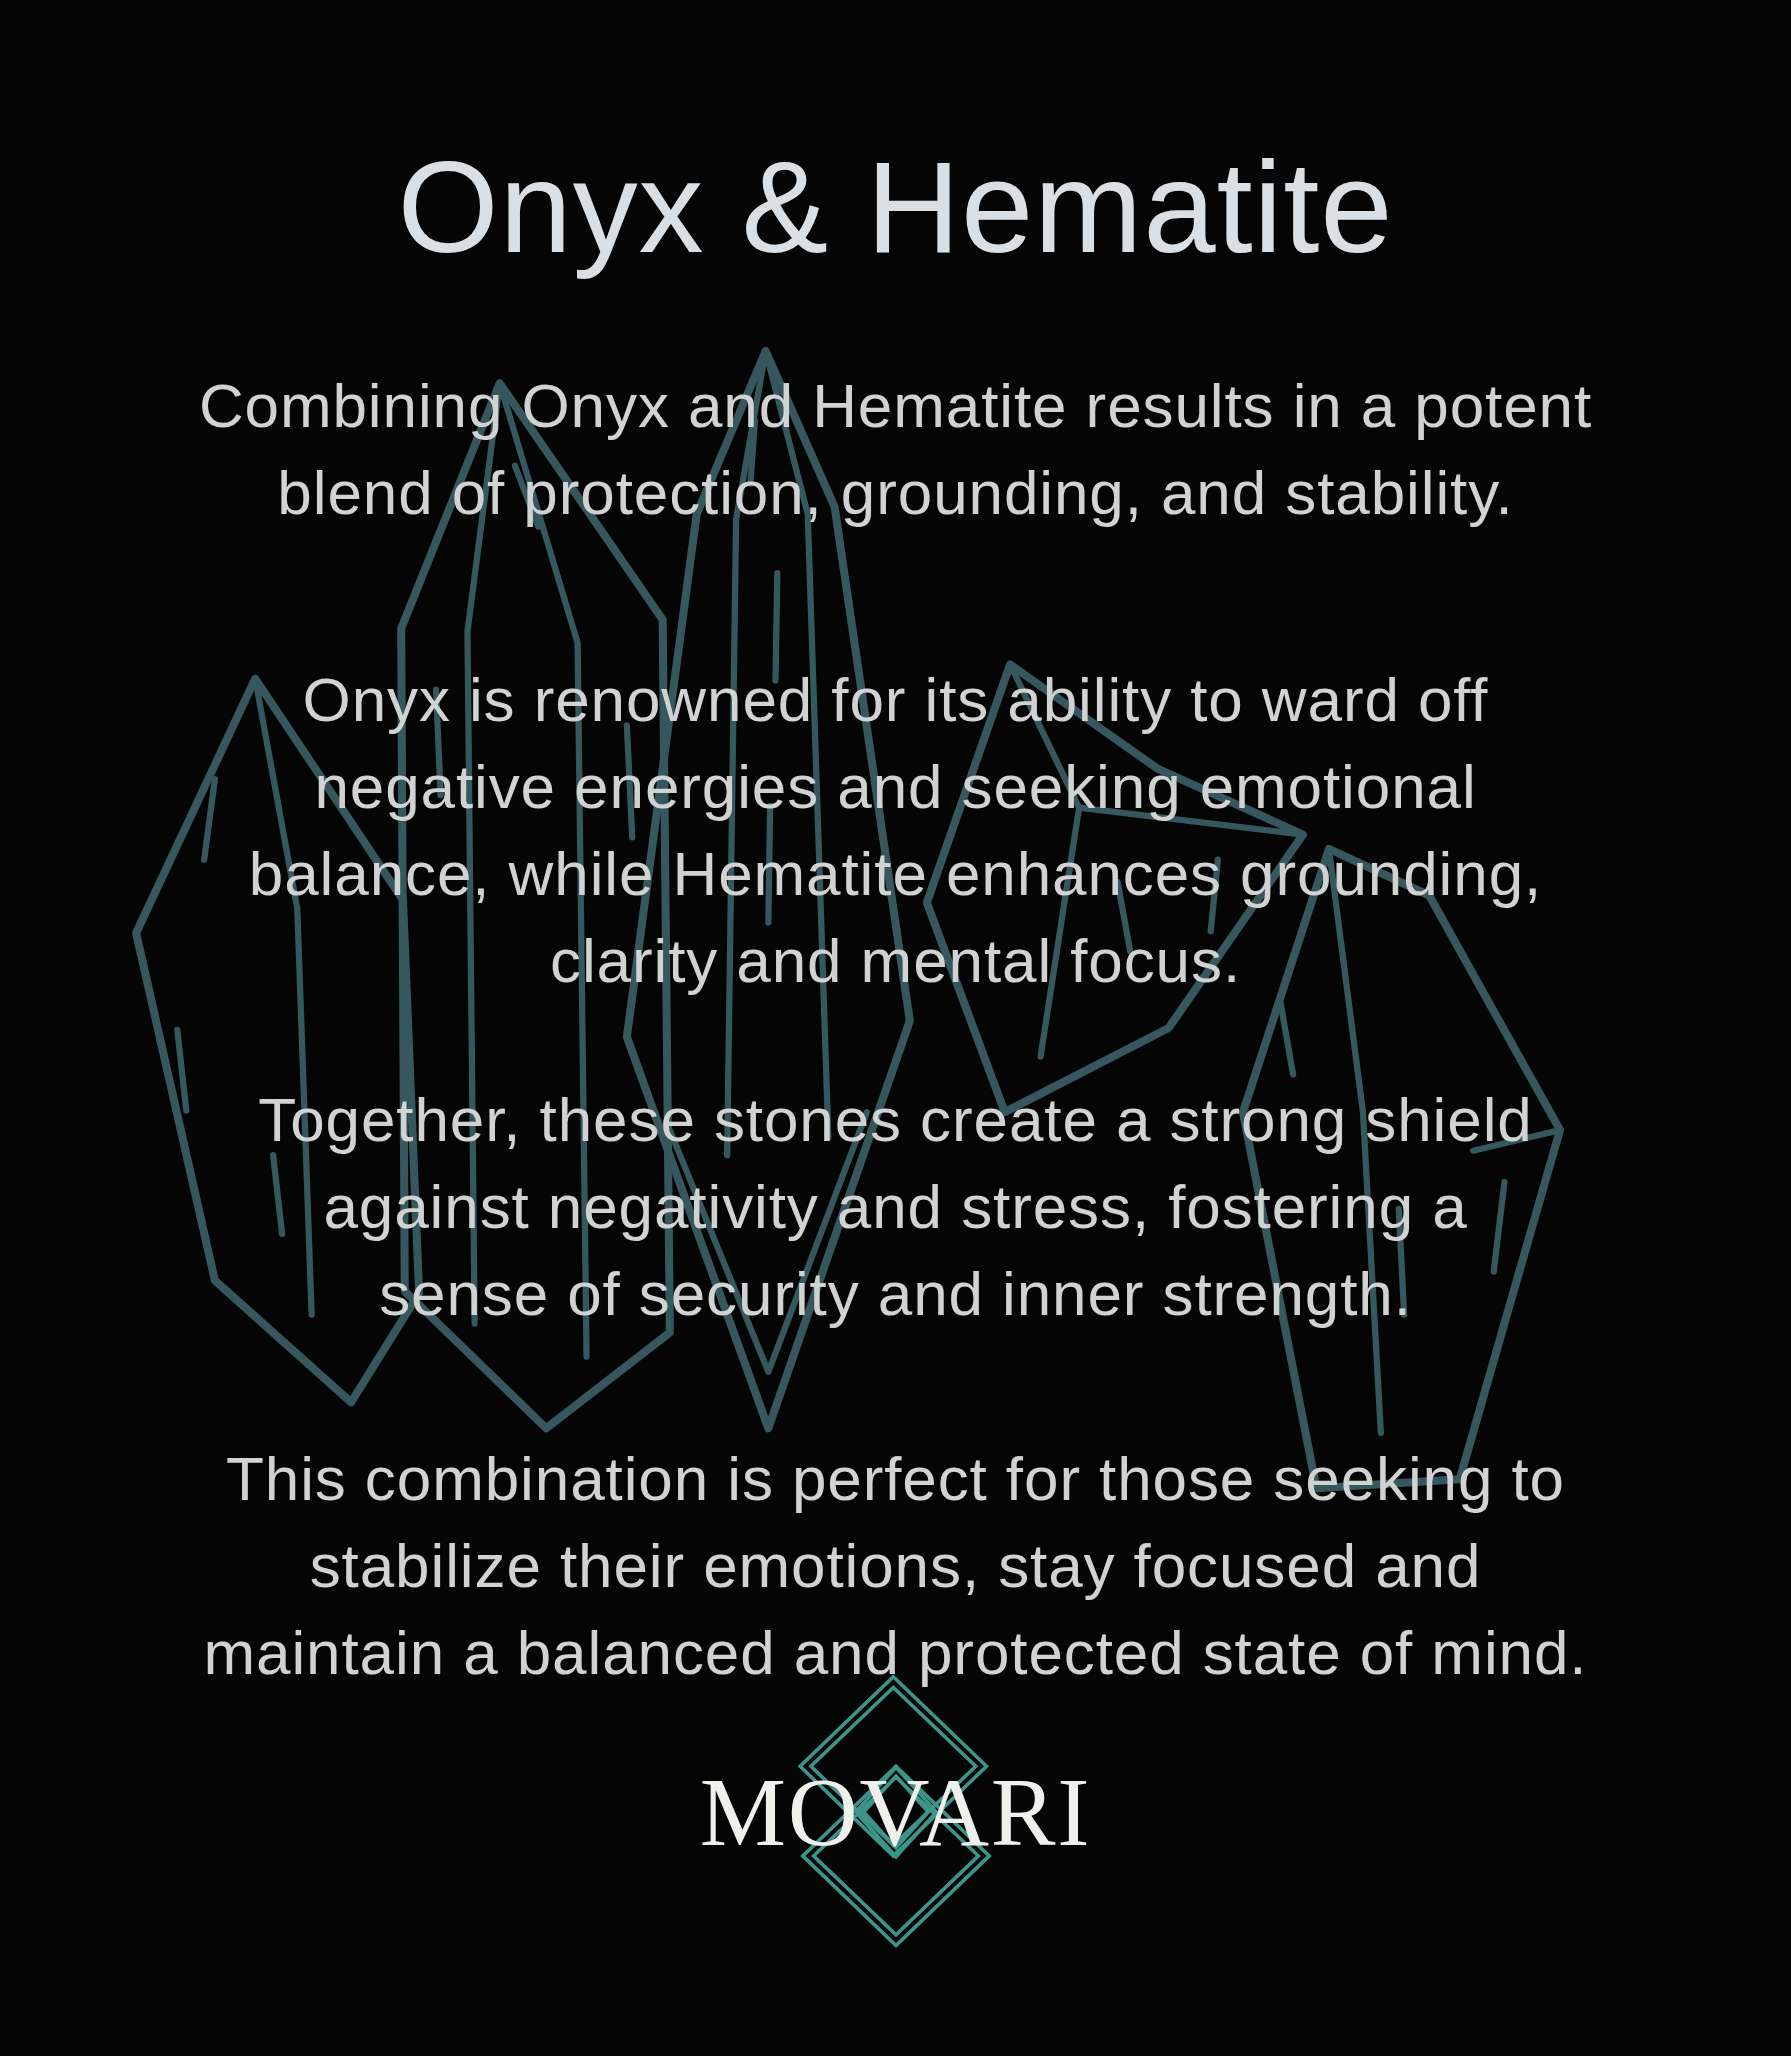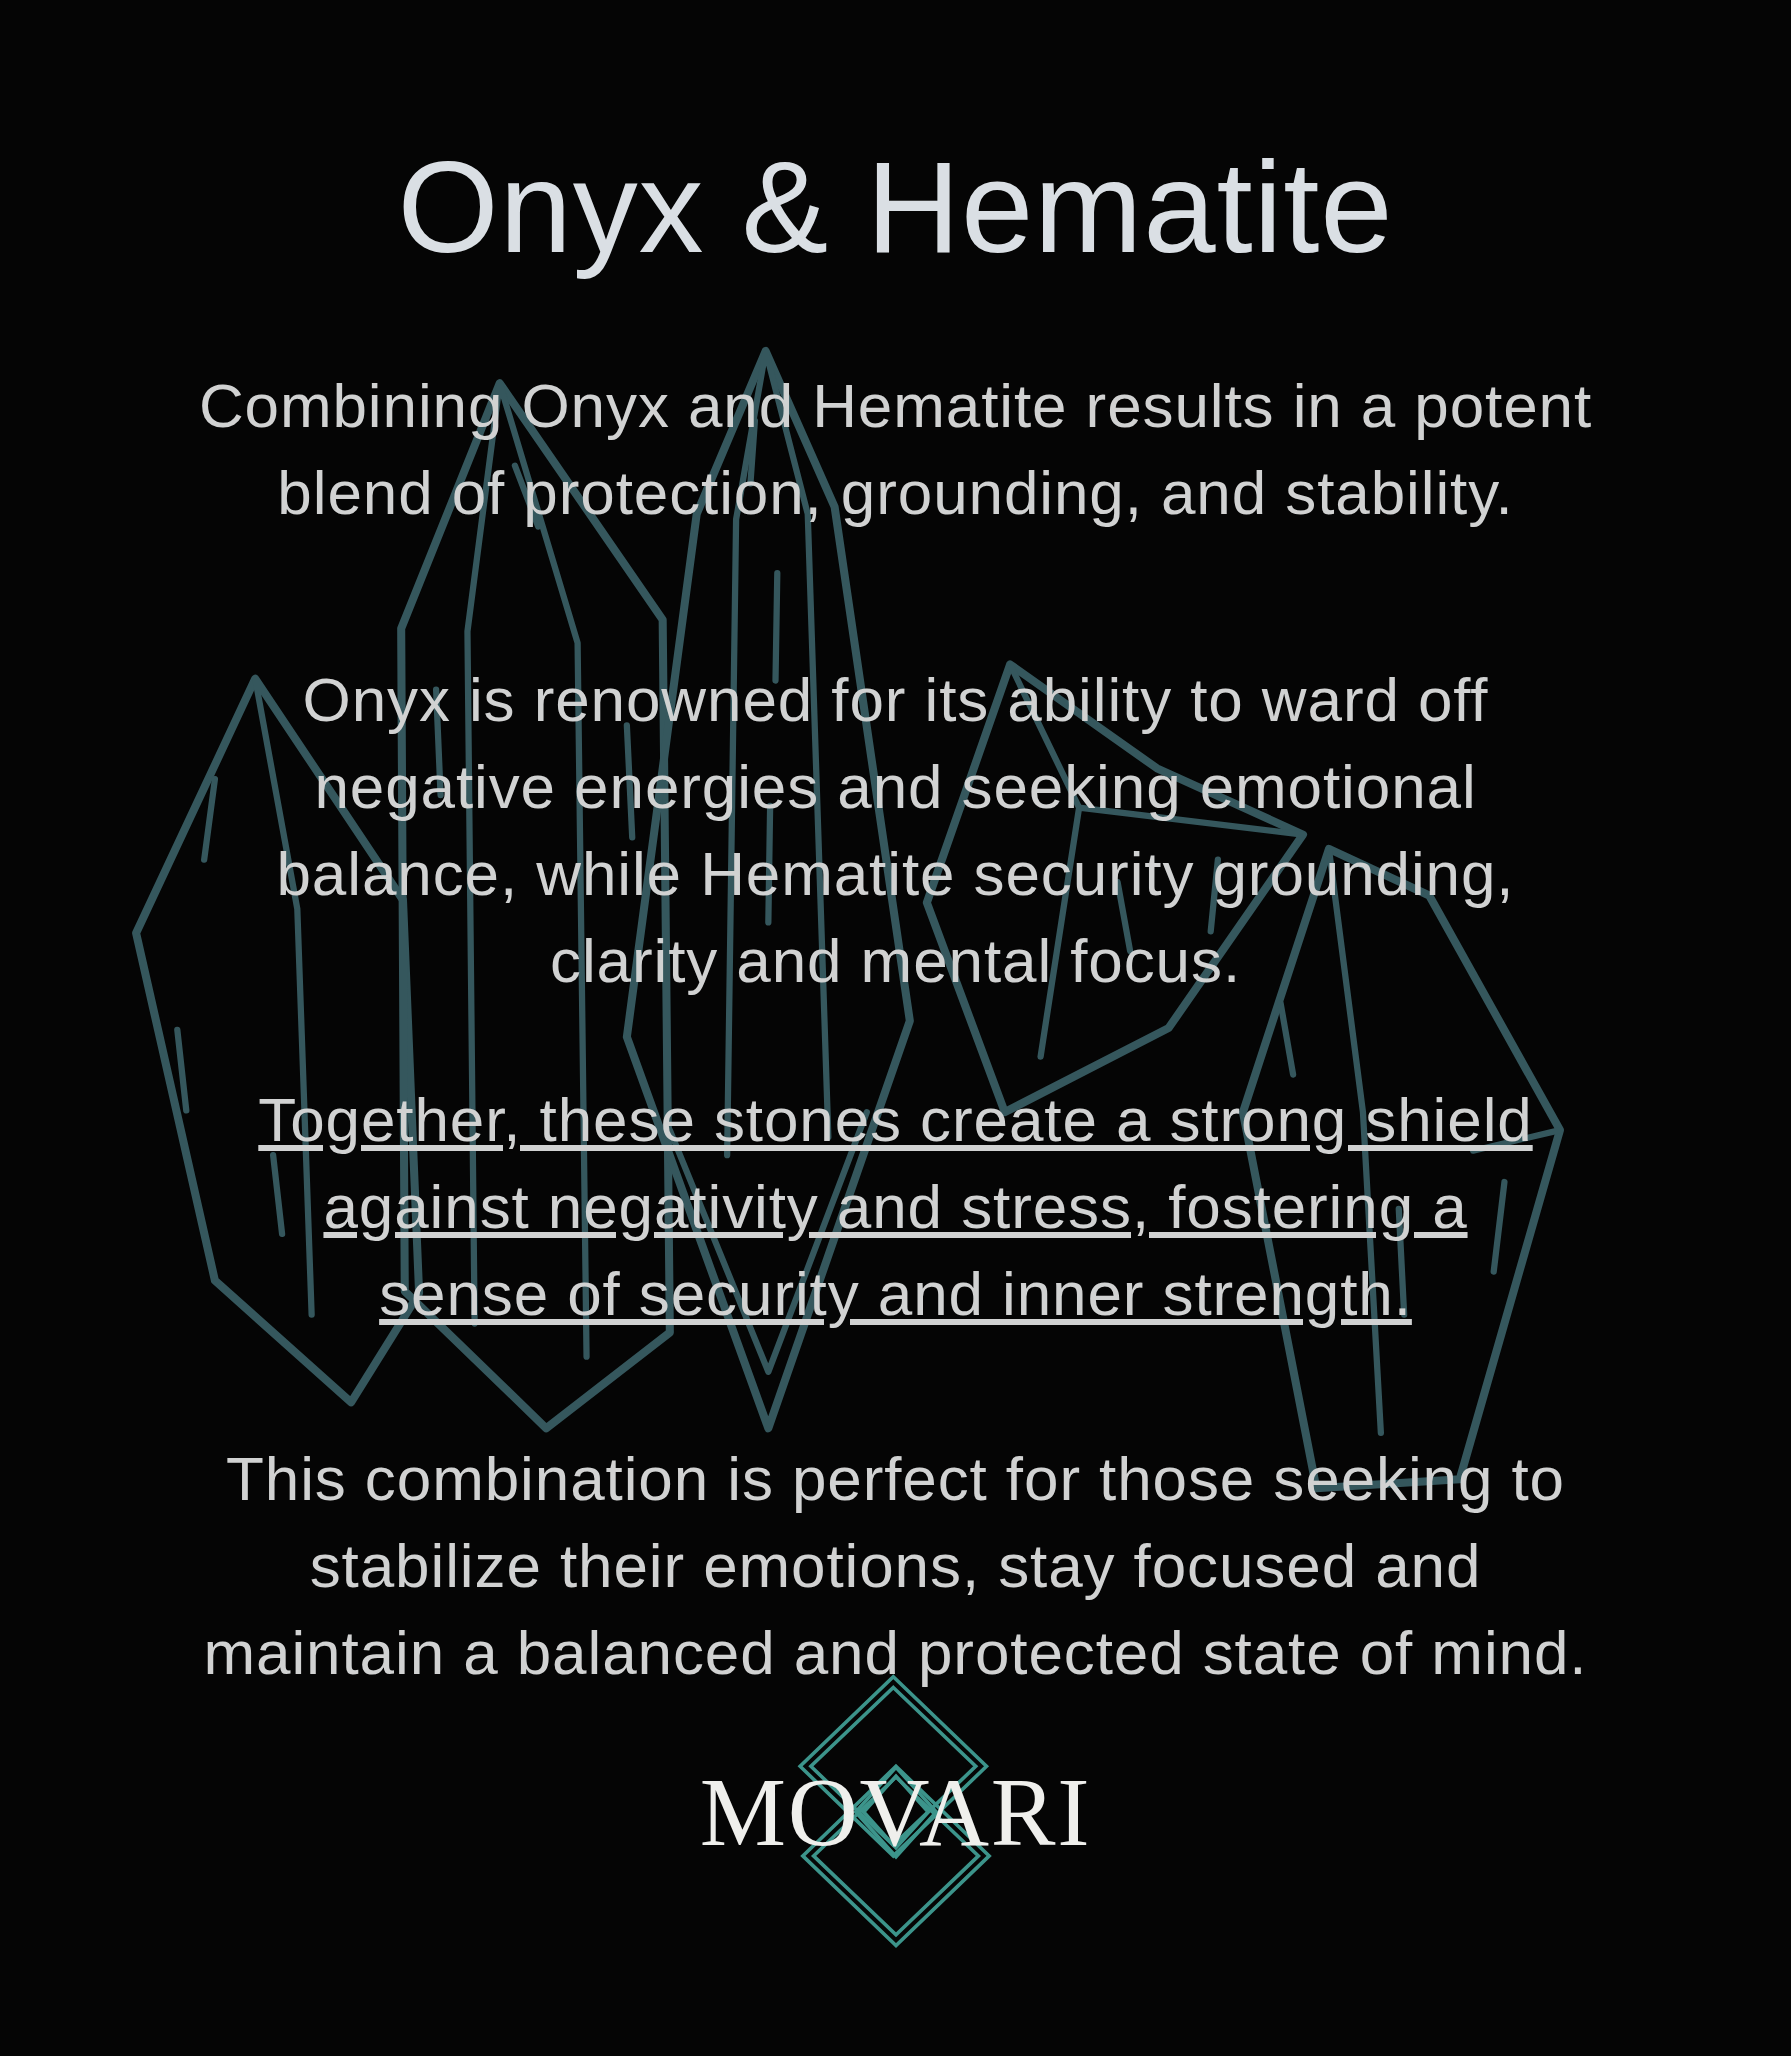--- a/index.html
+++ b/index.html
@@ -43,21 +43,21 @@
     right: 27px;
     text-align: center;
     font-size: 62px;
     line-height: 87px;
     letter-spacing: 0.9px;
     color: var(--body-color, #d1d2d2);
     z-index: 2;
   }
   .para-1 { top: 362px; }
   .para-2 { top: 656px; }
-  .para-3 { top: 1076px; text-decoration: underline; }
+  .para-3 { top: 1076px; }
   .para-4 { top: 1435px; }
   .brand-logo {
     position: absolute;
     left: 0;
     top: 1664px;
     width: 100%;
     height: 335px;
     z-index: 1;
   }
   .diamond {
@@ -120,21 +120,21 @@
   <h1 class="title">Onyx &amp; Hematite</h1>
 
   <div class="para para-1">
     <div class="line">Combining Onyx and Hematite results in a potent</div>
     <div class="line">blend of protection, grounding, and stability.</div>
   </div>
 
   <div class="para para-2">
     <div class="line">Onyx is renowned for its ability to ward off</div>
     <div class="line">negative energies and seeking emotional</div>
-    <div class="line">balance, while Hematite security grounding,</div>
+    <div class="line">balance, while Hematite enhances grounding,</div>
     <div class="line">clarity and mental focus.</div>
   </div>
 
   <div class="para para-3">
     <div class="line">Together, these stones create a strong shield</div>
     <div class="line">against negativity and stress, fostering a</div>
     <div class="line">sense of security and inner strength.</div>
   </div>
 
   <div class="para para-4">

